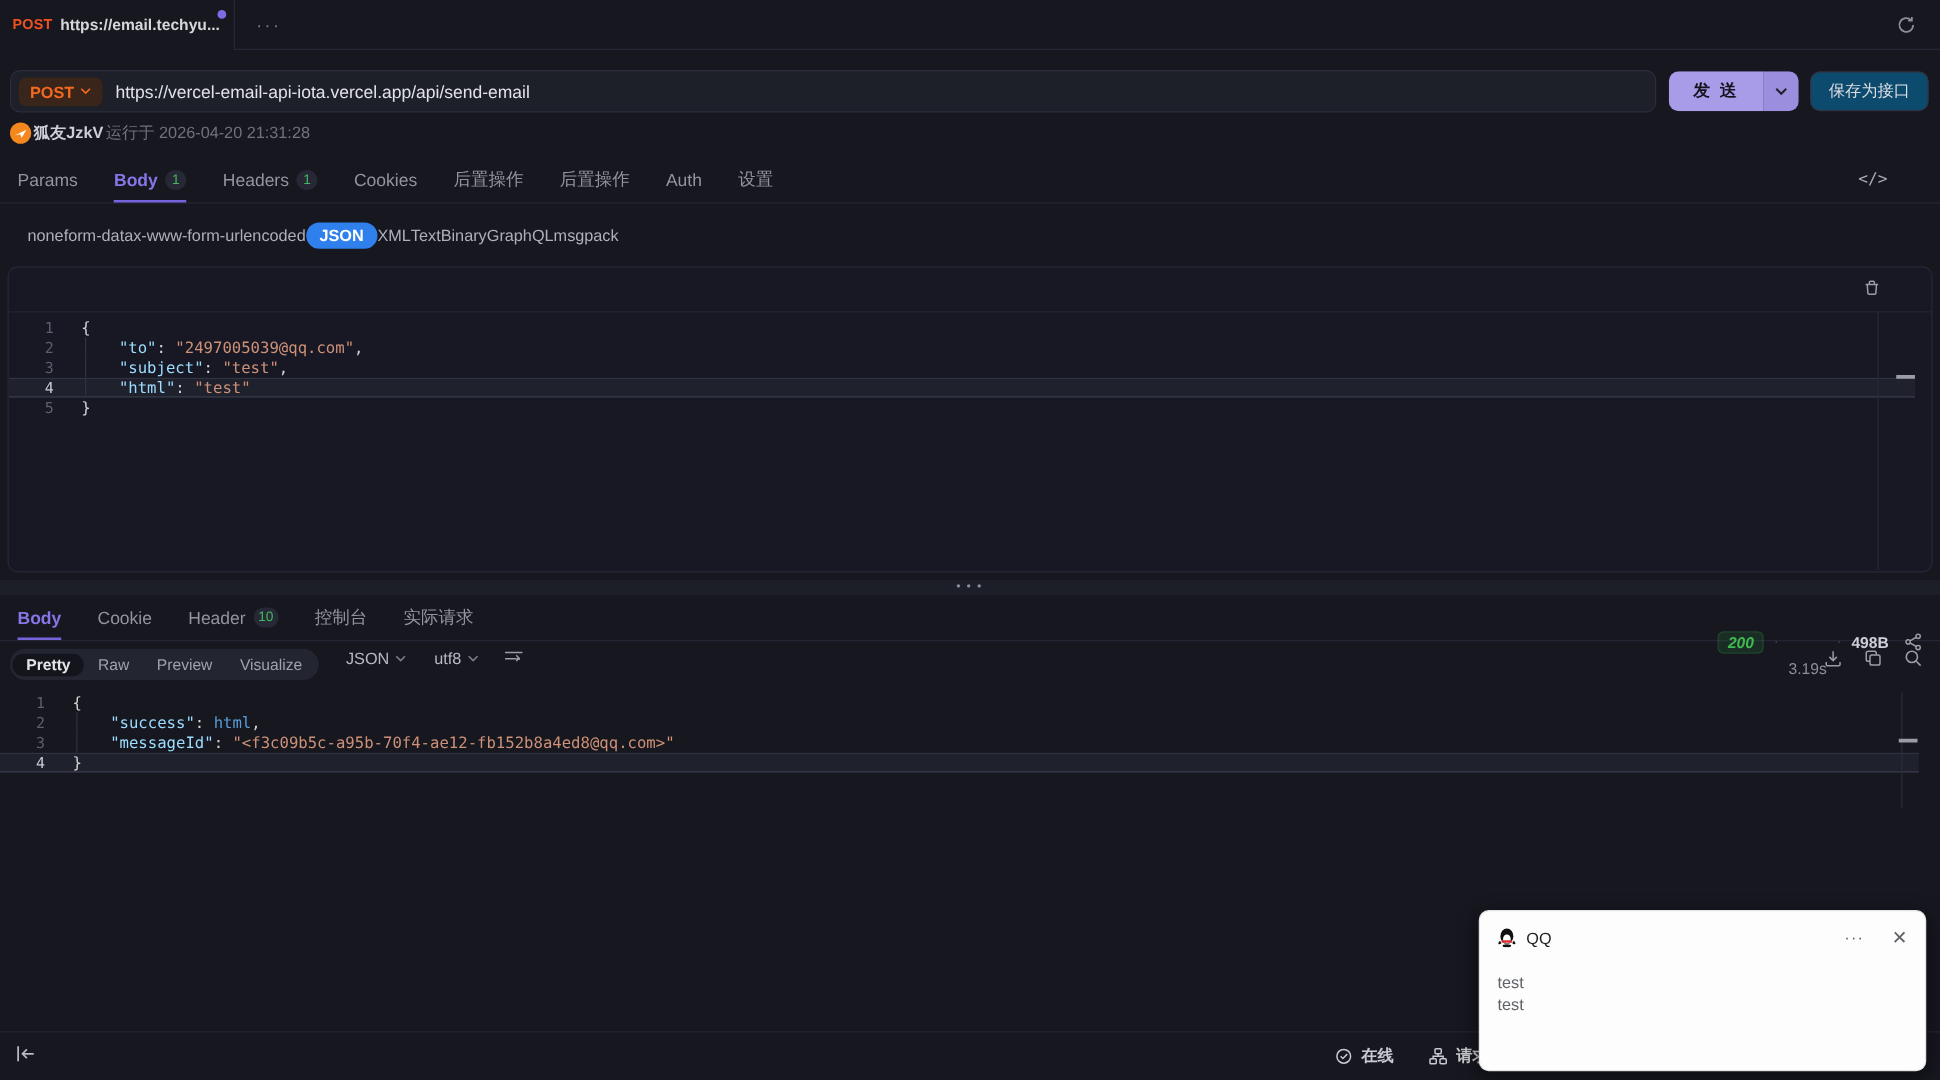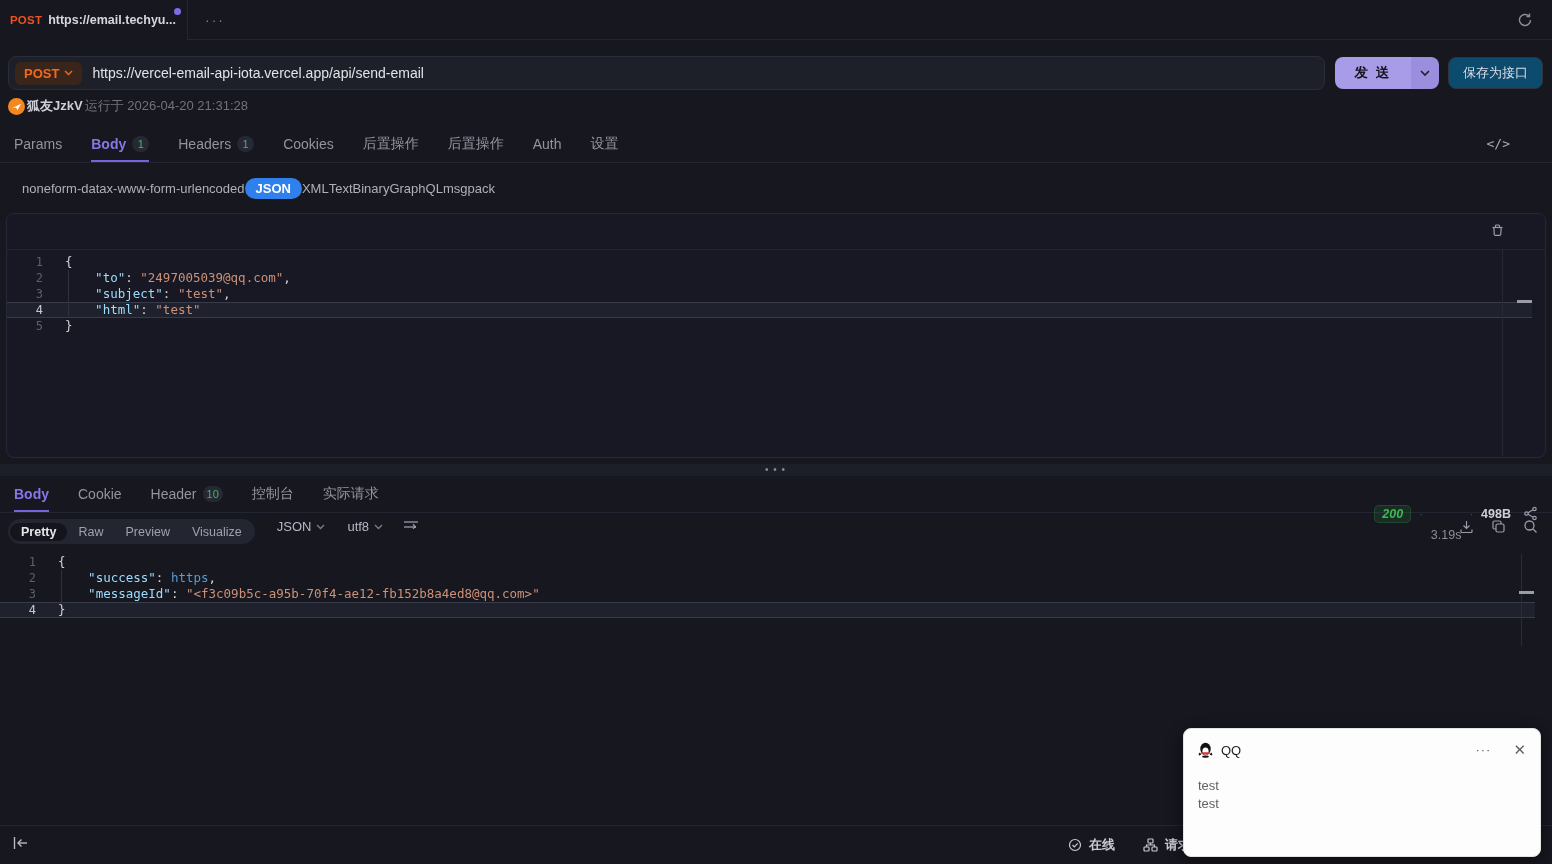--- a/index.html
+++ b/index.html
@@ -334,21 +334,21 @@
     </div>
   </div>
 
   <div class="resp-code">
       <div class="cl">
         <span class="ln">1</span>
         <span class="lc"><span class="tk-p">{</span></span>
       </div>
       <div class="cl g">
         <span class="ln">2</span>
-        <span class="lc"><span class="tk-w">    </span><span class="tk-k">"success"</span><span class="tk-p">: </span><span class="tk-b">https</span><span class="tk-p">,</span></span>
+        <span class="lc"><span class="tk-w">    </span><span class="tk-k">"success"</span><span class="tk-p">: </span><span class="tk-b">html</span><span class="tk-p">,</span></span>
       </div>
       <div class="cl g">
         <span class="ln">3</span>
         <span class="lc"><span class="tk-w">    </span><span class="tk-k">"messageId"</span><span class="tk-p">: </span><span class="tk-s">"&lt;f3c09b5c-a95b-70f4-ae12-fb152b8a4ed8@qq.com&gt;"</span></span>
       </div>
       <div class="cl active">
         <span class="ln">4</span>
         <span class="lc"><span class="tk-p">}</span></span>
       </div>
     </div>

